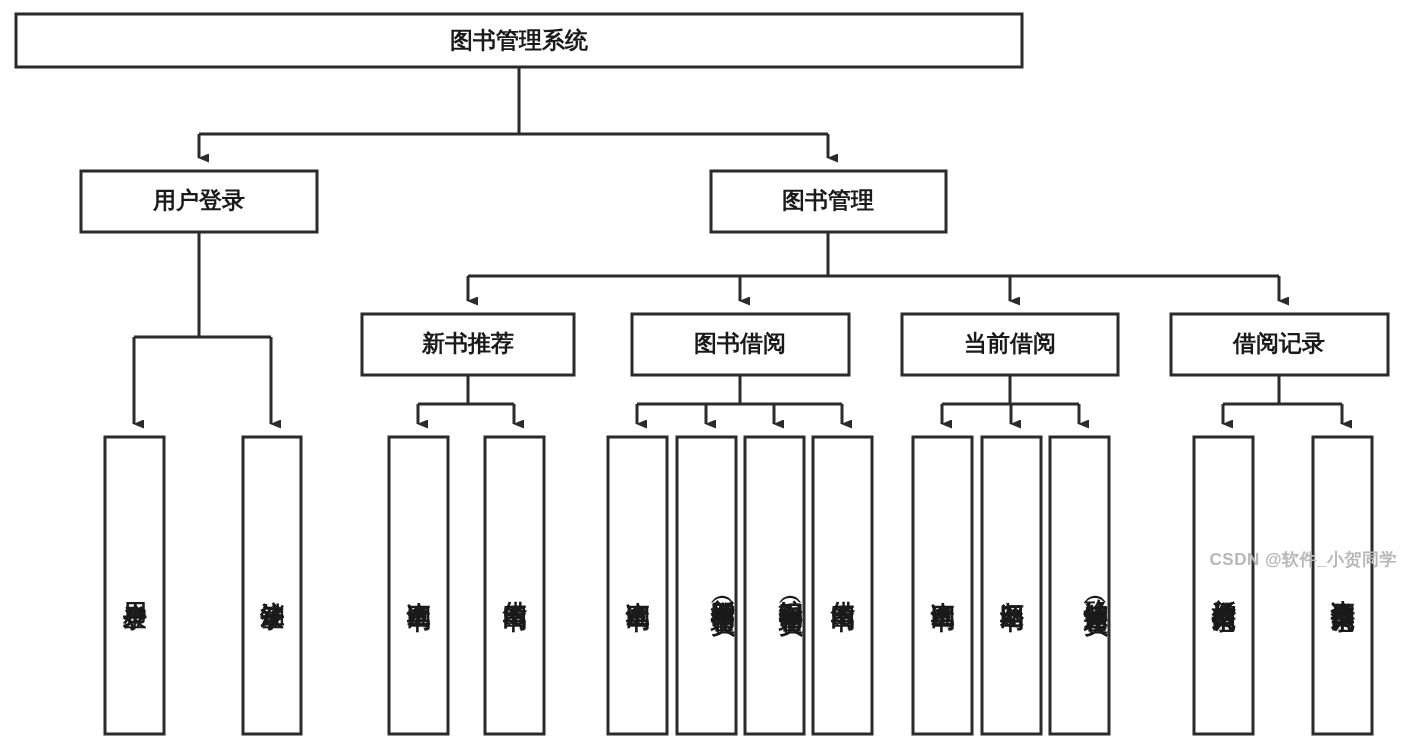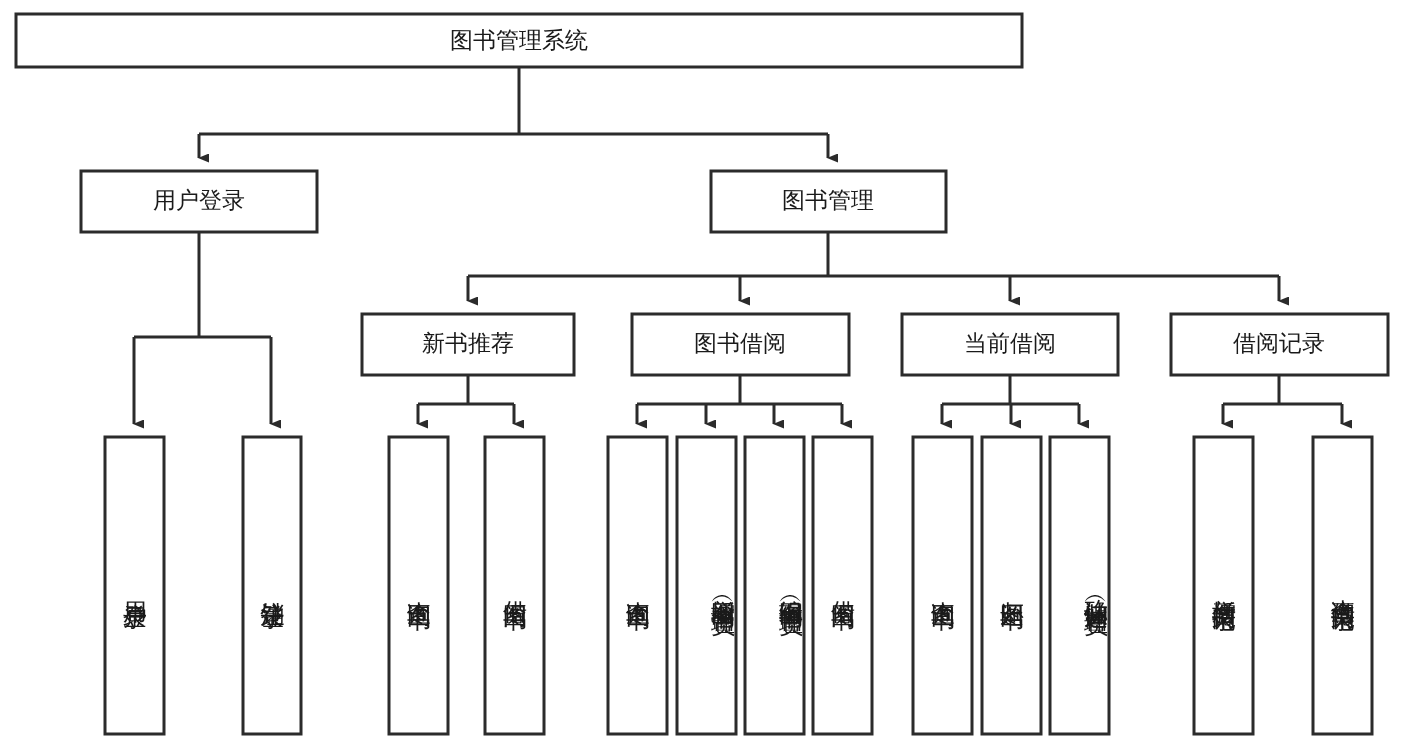--- a/index.html
+++ b/index.html
@@ -11,20 +11,21 @@
     width: 1405px;
     height: 747px;
     font-family: "Liberation Sans", "DejaVu Sans", sans-serif;
     overflow: hidden;
   }
   #diagram-root {
     position: relative;
     width: 1405px;
     height: 577px;
     background: #ffffff;
+    font-weight: bold;
   }
   svg#diagram-svg {
     position: absolute;
     top: 0;
     left: 0;
     width: 1405px;
     height: 747px;
     display: block;
   }
   .node-box {
@@ -171,13 +172,14 @@
   <div class="node-label-v" style="left:608px; top:437px; width:59px; height:297px;">查询图书</div>
   <div class="node-label-v" style="left:677px; top:437px; width:59px; height:297px; align-items:flex-start; padding-top:6px; box-sizing:border-box;">新增图书（管理员）</div>
   <div class="node-label-v" style="left:745px; top:437px; width:59px; height:297px; align-items:flex-start; padding-top:6px; box-sizing:border-box;">编辑图书（管理员）</div>
   <div class="node-label-v" style="left:813px; top:437px; width:59px; height:297px;">借阅图书</div>
   <div class="node-label-v" style="left:913px; top:437px; width:59px; height:297px;">查询图书</div>
   <div class="node-label-v" style="left:982px; top:437px; width:59px; height:297px;">归还图书</div>
   <div class="node-label-v" style="left:1050px; top:437px; width:59px; height:297px; align-items:flex-start; padding-top:6px; box-sizing:border-box;">确认归还（管理员）</div>
   <div class="node-label-v" style="left:1194px; top:437px; width:59px; height:297px;">新增借阅记录</div>
   <div class="node-label-v" style="left:1313px; top:437px; width:59px; height:297px;">查询借阅记录</div>
 
+  <div class="watermark">CSDN @软件_小贺同学</div>
 </div>
 
 </body></html>

